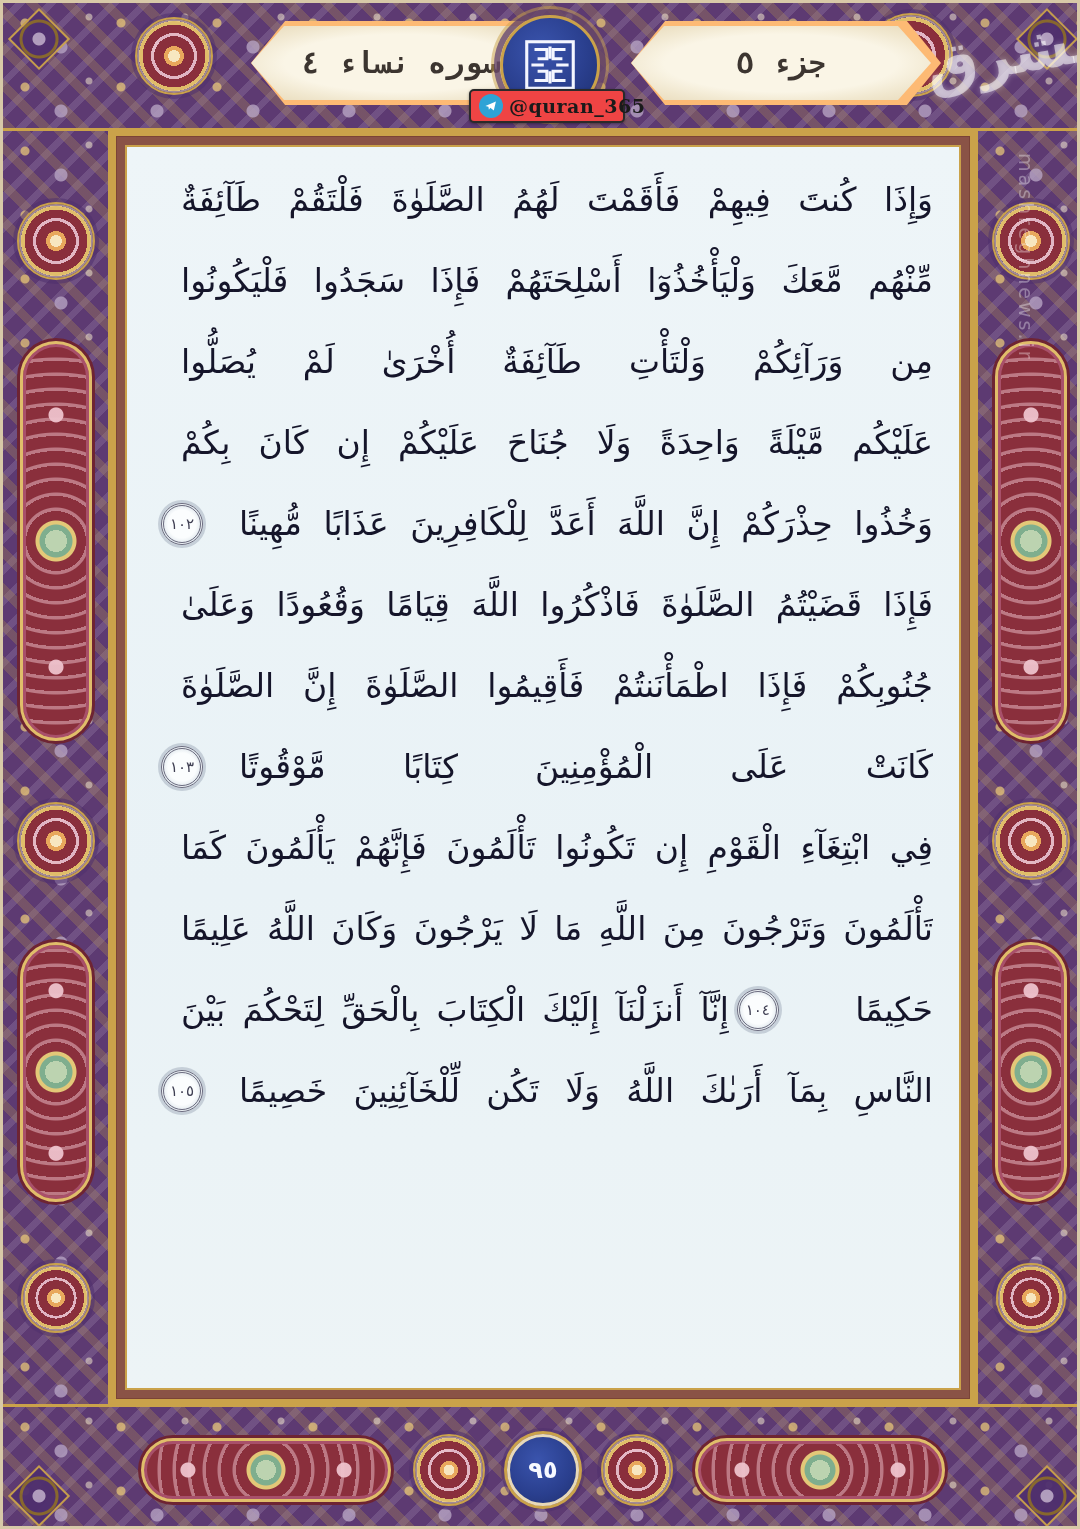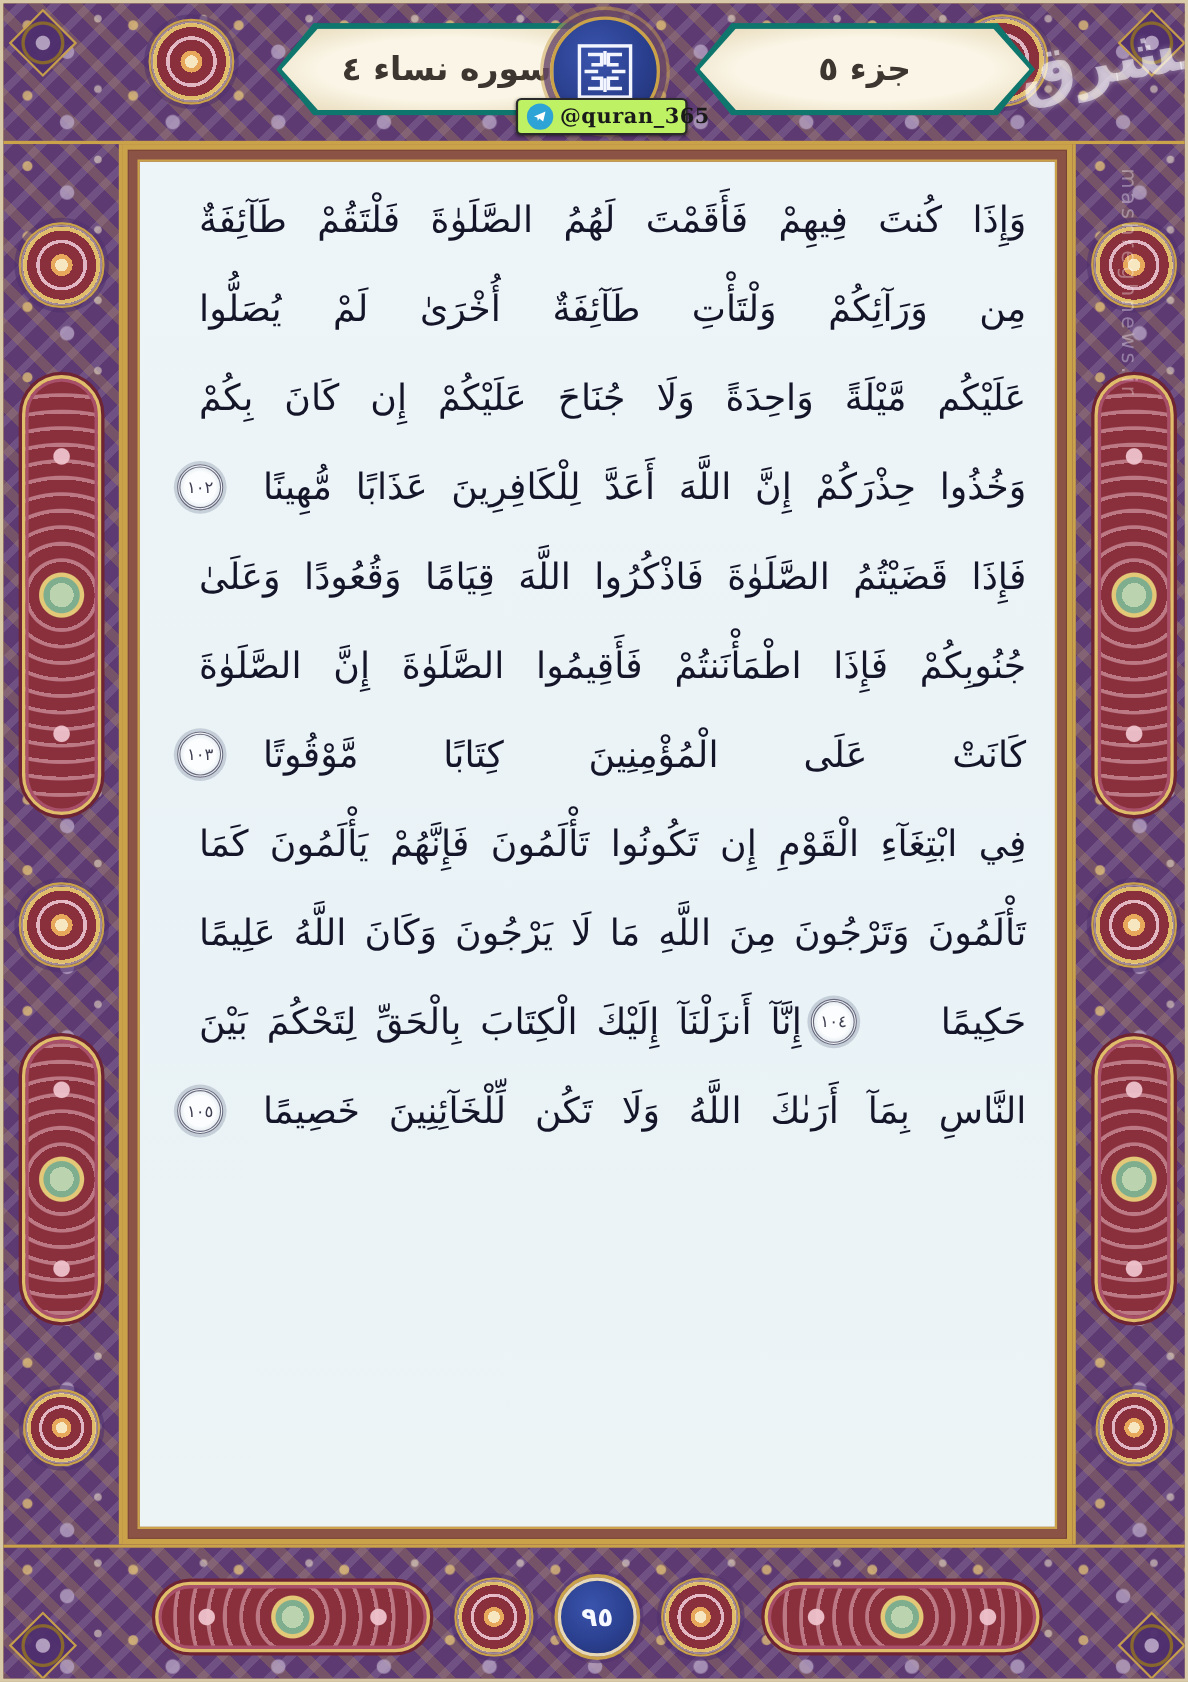--- a/index.html
+++ b/index.html
@@ -75,23 +75,23 @@
       radial-gradient(circle at 18% 50%, rgba(238,194,204,.95) 0 7px, rgba(0,0,0,0) 8px),
       radial-gradient(circle at 82% 50%, rgba(238,194,204,.95) 0 7px, rgba(0,0,0,0) 8px),
       repeating-radial-gradient(circle at 50% 50%, rgba(238,194,204,.5) 0 3px, rgba(0,0,0,0) 4px 15px);
     border:3px solid #e0bd6a;
     box-shadow:0 0 0 3px #6e2433, inset 0 0 0 3px #a8506a;
   }
 
   
   .cartouche {
     position:absolute; top:18px; width:310px; height:84px;
-    background:#0f766e;
+    background:#fdba74;
     clip-path:polygon(0 50%, 11% 0, 89% 0, 100% 50%, 89% 100%, 11% 100%);
-    display:flex; align-items:center; justify-content:center;
+    display:flex; align-items:center; justify-content:flex-start;font-family:Liberation Mono, monospace;
   }
   .cartouche-inner {
     width:calc(100% - 10px); height:calc(100% - 10px);
     background:
       radial-gradient(ellipse at 50% 50%, #faf5e6 0 55%, #f1e8d0 75%, #e7d9b8 100%);
     clip-path:polygon(0 50%, 11% 0, 89% 0, 100% 50%, 89% 100%, 11% 100%);
     display:flex; align-items:center; justify-content:center;
     color:#3c3530; font-size:30px; font-weight:bold;
   }
   .cartouche-surah { left:248px; }
@@ -100,21 +100,21 @@
   .emblem {
     position:absolute; left:497px; top:12px; width:100px; height:100px; border-radius:50%;
     background:radial-gradient(circle at 40% 35%, #3a54ad, #2a3f8e 55%, #1d2e6e 100%);
     border:3px solid #caa24a;
     box-shadow:0 0 0 6px rgba(79,47,110,.65), 0 0 0 9px rgba(202,162,74,.5);
     display:flex; align-items:center; justify-content:center;
   }
 
   .badge {
     position:absolute; left:466px; top:86px; width:156px; height:34px;
-    background:#bef264; border:2px solid #2a2a2a; border-radius:5px;
+    background:#ef4444; border:2px solid #2a2a2a; border-radius:5px;
     display:flex; align-items:center; gap:6px; padding:0 8px;
     box-shadow:0 1px 3px rgba(0,0,0,.4);
   }
   .badge-icon { width:24px; height:24px; border-radius:50%; background:#2ea3d6; flex:0 0 auto;
     display:flex; align-items:center; justify-content:center; }
   .badge-text { font-size:19px; font-weight:bold; color:#1a1a1a; letter-spacing:.5px; font-family:"DejaVu Serif", serif; }
 
   
   .text-frame {
     position:absolute; left:108px; top:128px; width:864px; height:1273px;
@@ -235,20 +235,23 @@
     <span class="badge-text">@quran_365</span>
   </div>
 
   <div class="text-frame">
     <div class="text-panel">
       <div class="qlines" id="lines-container" dir="rtl">
           <div class="qline">
             <span class="qtext">وَإِذَا كُنتَ فِيهِمْ فَأَقَمْتَ لَهُمُ الصَّلَوٰةَ فَلْتَقُمْ طَآئِفَةٌ</span>
           </div>
           <div class="qline">
+            <span class="qtext">مِّنْهُم مَّعَكَ وَلْيَأْخُذُوٓا أَسْلِحَتَهُمْ فَإِذَا سَجَدُوا فَلْيَكُونُوا</span>
+          </div>
+          <div class="qline">
             <span class="qtext">مِن وَرَآئِكُمْ وَلْتَأْتِ طَآئِفَةٌ أُخْرَىٰ لَمْ يُصَلُّوا</span>
           </div>
           <div class="qline">
             <span class="qtext">عَلَيْكُم مَّيْلَةً وَاحِدَةً وَلَا جُنَاحَ عَلَيْكُمْ إِن كَانَ بِكُمْ</span>
           </div>
           <div class="qline">
             <span class="qtext">وَخُذُوا حِذْرَكُمْ إِنَّ اللَّهَ أَعَدَّ لِلْكَافِرِينَ عَذَابًا مُّهِينًا</span>
             <span class="ayah-marker">١٠٢</span>
           </div>
           <div class="qline">

